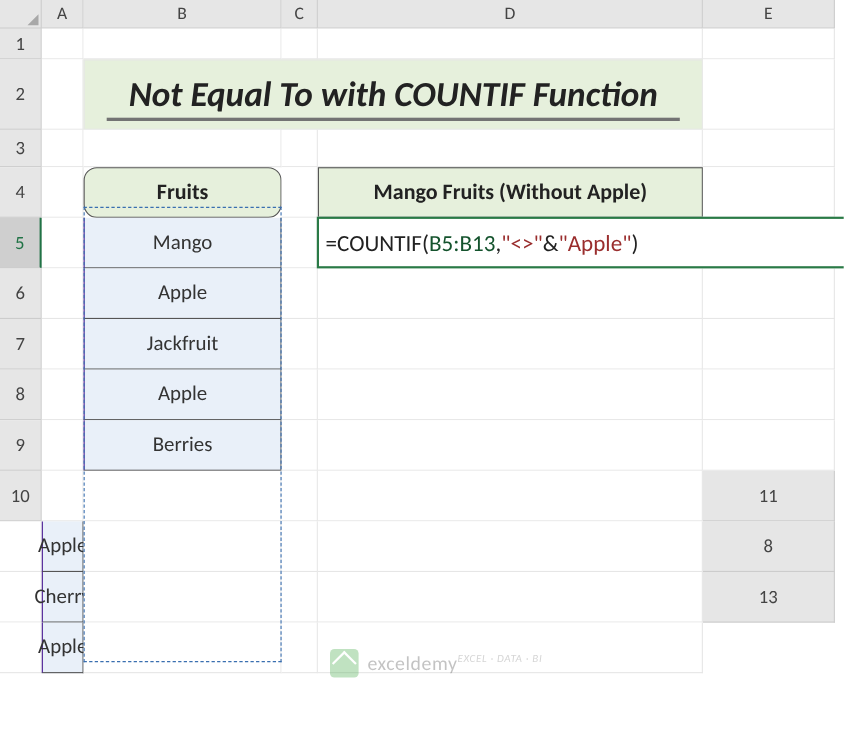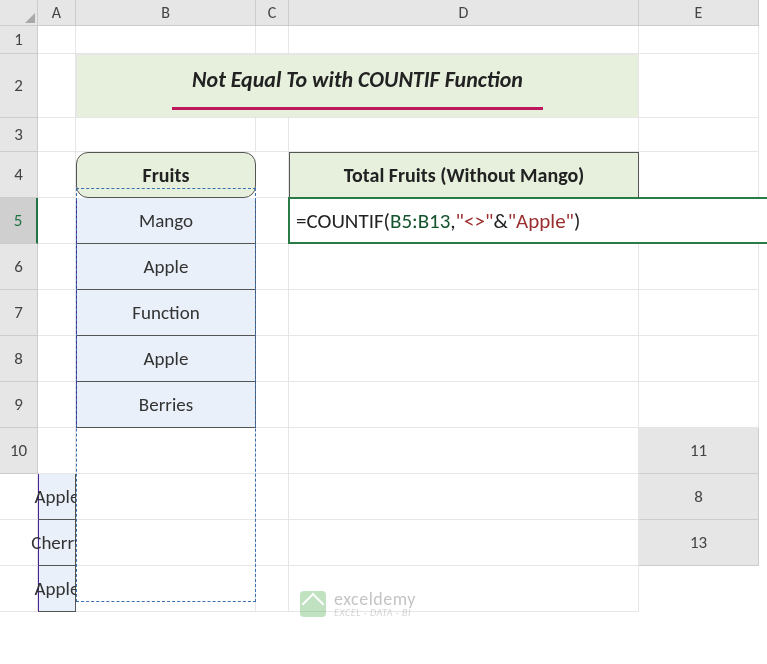--- a/index.html
+++ b/index.html
@@ -63,25 +63,25 @@
     grid-row: 3;
     background: #e6f0dc;
     border: 1px solid #e6e6e6;
     display: flex;
     align-items: center;
     justify-content: center;
     position: relative;
   }
   .title-text {
     font-weight: bold;
-    font-size: 22px;
+    font-size: 32px;
     font-style: italic;
     color: #222;
-    border-bottom: 3px solid #be185d;
-    padding: 3px 20px 14px;
+    border-bottom: 3px solid #737373;
+    padding: 3px 20px 2px;
   }
   .header-cell {
     background: #e6f0dc;
     font-weight: bold;
     font-size: 20px;
     color: #222;
     border: 1px solid #555 !important;
   }
   .fruits-header {
     grid-column: 3; grid-row: 5; border-radius: 12px;
@@ -148,21 +148,21 @@
   .wm-icon::after {
     content: "";
     position: absolute;
     left: 5px; top: 5px;
     width: 14px; height: 14px;
     border: 2px solid #fff;
     border-bottom: none;
     border-right: none;
     transform: rotate(45deg);
   }
-  .wm-text { display: flex; flex-direction: column; line-height: 1; }
+  .wm-text { display: flex; flex-direction: row; line-height: 1; }
   .wm-title { font-size: 18px; color: #555; letter-spacing: 0.5px; }
   .wm-sub { font-size: 10px; color: #888; letter-spacing: 0.6px; font-style: italic; }
 </style>
 </head>
 <body>
 
 <div class="sheet">
   <div class="corner"></div>
 
   <div class="colhead">A</div>
@@ -189,21 +189,21 @@
   <div class="cell"></div>
   <div class="cell"></div>
   <div class="cell"></div>
   <div class="cell"></div>
   <div class="cell"></div>
 
   <div class="rowhead">4</div>
   <div class="cell"></div>
   <div class="cell header-cell fruits-header">Fruits</div>
   <div class="cell"></div>
-  <div class="cell header-cell result-header">Total Fruits (Without Mango)</div>
+  <div class="cell header-cell result-header">Mango Fruits (Without Apple)</div>
   <div class="cell"></div>
 
   <div class="rowhead active">5</div>
   <div class="cell"></div>
   <div class="cell fruit-cell">Mango</div>
   <div class="cell"></div>
   <div class="cell formula-cell">
     <div class="formula-box">
       <span class="fn">=COUNTIF(</span>
         <span class="ref">B5:B13</span>
@@ -218,21 +218,21 @@
 
   <div class="rowhead">6</div>
   <div class="cell"></div>
   <div class="cell fruit-cell">Apple</div>
   <div class="cell"></div>
   <div class="cell"></div>
   <div class="cell"></div>
 
   <div class="rowhead">7</div>
   <div class="cell"></div>
-  <div class="cell fruit-cell">Function</div>
+  <div class="cell fruit-cell">Jackfruit</div>
   <div class="cell"></div>
   <div class="cell"></div>
   <div class="cell"></div>
 
   <div class="rowhead">8</div>
   <div class="cell"></div>
   <div class="cell fruit-cell">Apple</div>
   <div class="cell"></div>
   <div class="cell"></div>
   <div class="cell"></div>

